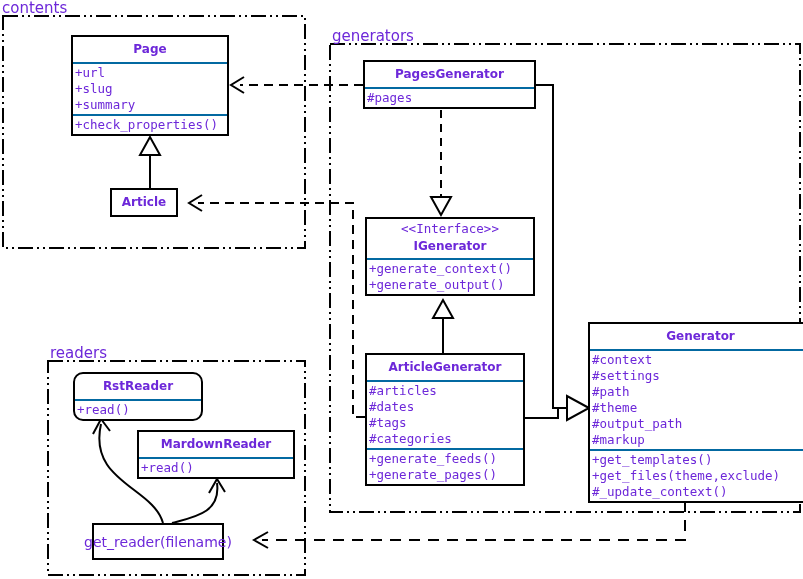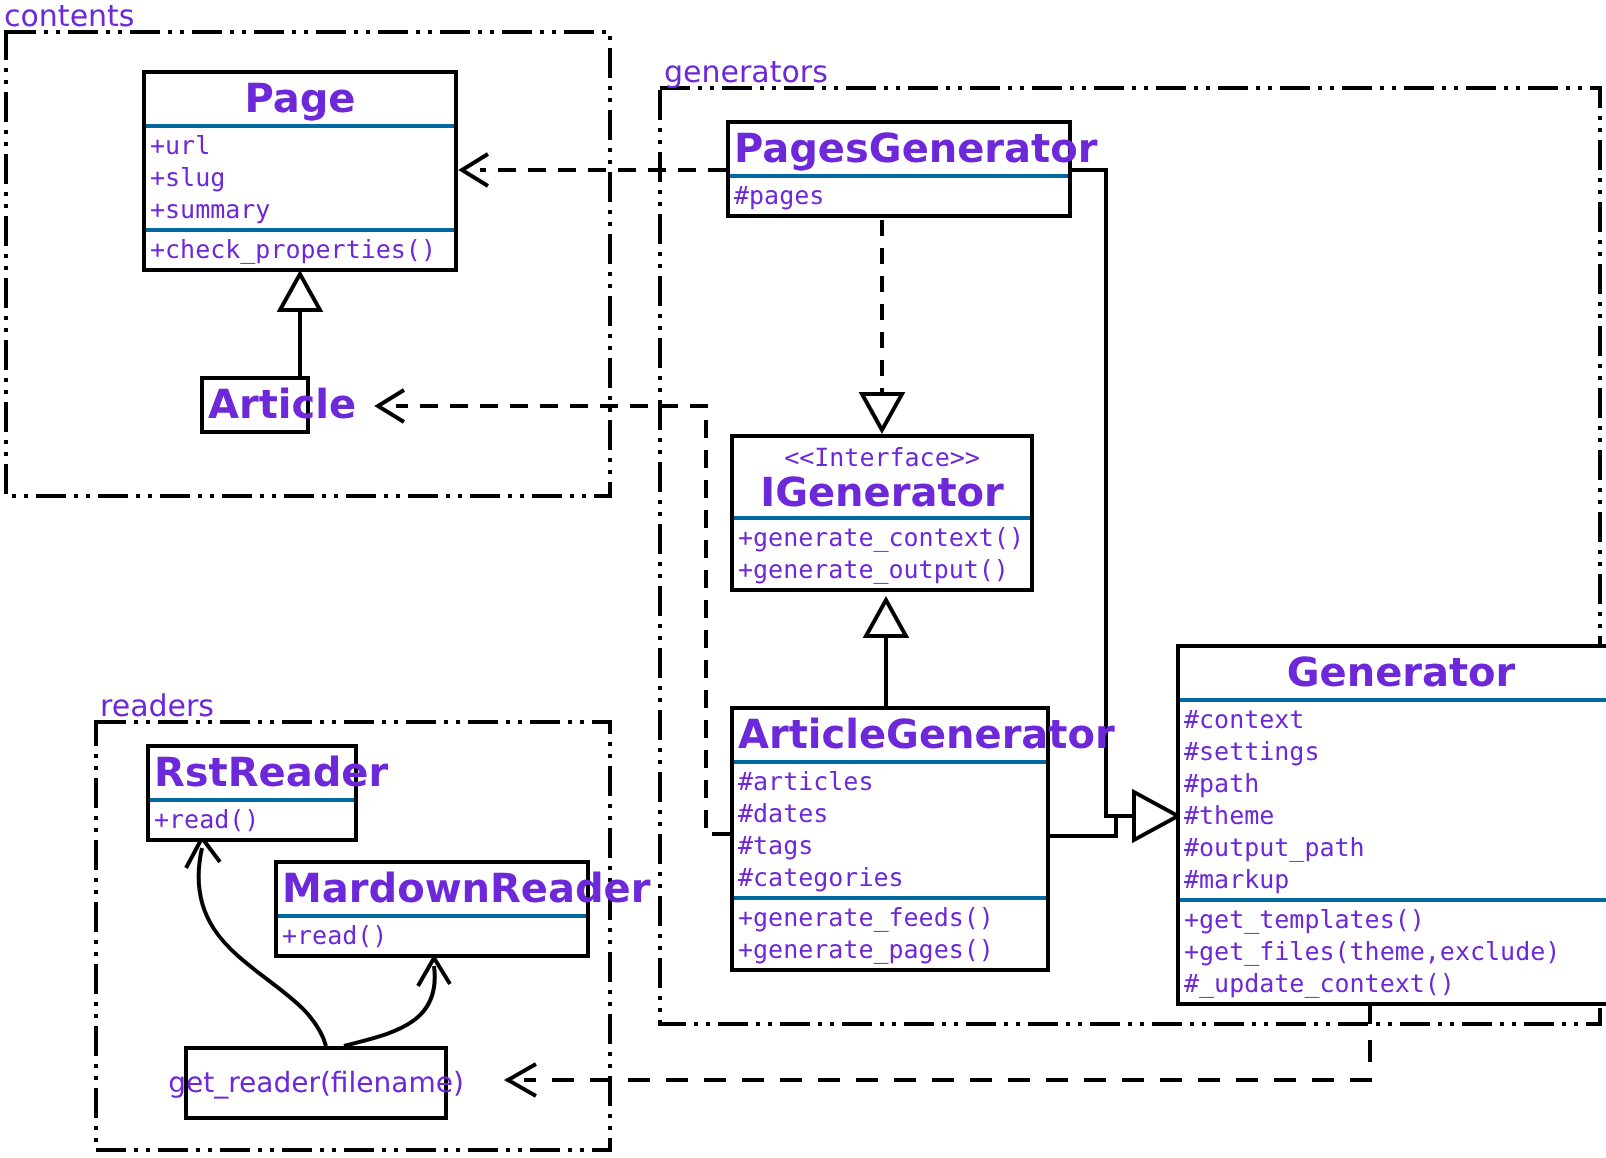--- a/index.html
+++ b/index.html
@@ -1,20 +1,20 @@
 <!DOCTYPE html>
 <html><head>
 <meta charset="utf-8">
 <style>
   html,body{margin:0;padding:0;background:#ffffff;}
   #canvas{position:relative;width:803px;height:579px;background:#ffffff;overflow:hidden;
           font-family:"DejaVu Sans",sans-serif;color:#6d28d9;}
   #wires{position:absolute;left:0;top:0;width:803px;height:579px;}
   .uml-class{position:absolute;background:#ffffff;border:2px solid #000;box-sizing:border-box;}
-  .uml-title{font-family:"DejaVu Sans",sans-serif;font-weight:bold;font-size:20px;
+  .uml-title{font-family:"DejaVu Sans",sans-serif;font-weight:bold;font-size:12px;
              line-height:23px;padding:1px 2px;text-align:center;white-space:nowrap;}
   .uml-stereo{font-family:"DejaVu Sans Mono",monospace;font-size:12.5px;line-height:14px;
               text-align:center;white-space:nowrap;}
   .uml-sec{border-top:2px solid #0369a1;padding:1px 2px;}
   .uml-m{font-family:"DejaVu Sans Mono",monospace;font-size:12.5px;line-height:16px;
          white-space:pre;text-align:left;}
   .pkg-label{position:absolute;font-size:15px;line-height:16px;white-space:nowrap;}
   .plain-box{position:absolute;background:#ffffff;border:2px solid #000;box-sizing:border-box;
              font-size:14px;text-align:center;display:flex;align-items:center;justify-content:center;}
 </style>
@@ -67,32 +67,32 @@
     <div class="uml-sec">
       <div class="uml-m">+url</div>
       <div class="uml-m">+slug</div>
       <div class="uml-m">+summary</div>
     </div>
     <div class="uml-sec">
       <div class="uml-m">+check_properties()</div>
     </div>
   </div>
 
-  <div class="uml-class" style="left:100px;top:188px;width:55px;">
+  <div class="uml-class" style="left:110px;top:188px;width:68px;">
     <div class="uml-title">Article</div>
   </div>
 
   <div class="uml-class" style="left:363px;top:60px;width:173px;">
     <div class="uml-title">PagesGenerator</div>
     <div class="uml-sec">
       <div class="uml-m">#pages</div>
     </div>
   </div>
 
-  <div class="uml-class" style="left:365px;top:217px;width:152px;">
+  <div class="uml-class" style="left:365px;top:217px;width:170px;">
     <div style="padding:3px 2px 2px 2px;">
       <div class="uml-stereo">&lt;&lt;Interface&gt;&gt;</div>
       <div class="uml-title" style="padding:0;line-height:20px;">IGenerator</div>
     </div>
     <div class="uml-sec">
       <div class="uml-m">+generate_context()</div>
       <div class="uml-m">+generate_output()</div>
     </div>
   </div>
 
@@ -120,21 +120,21 @@
       <div class="uml-m">#output_path</div>
       <div class="uml-m">#markup</div>
     </div>
     <div class="uml-sec">
       <div class="uml-m">+get_templates()</div>
       <div class="uml-m">+get_files(theme,exclude)</div>
       <div class="uml-m">#_update_context()</div>
     </div>
   </div>
 
-  <div class="uml-class" style="left:73px;top:372px;width:106px;">
+  <div class="uml-class" style="left:73px;top:372px;width:130px;border-radius:10px;">
     <div class="uml-title">RstReader</div>
     <div class="uml-sec">
       <div class="uml-m">+read()</div>
     </div>
   </div>
 
   <div class="uml-class" style="left:137px;top:430px;width:158px;">
     <div class="uml-title">MardownReader</div>
     <div class="uml-sec">
       <div class="uml-m">+read()</div>

